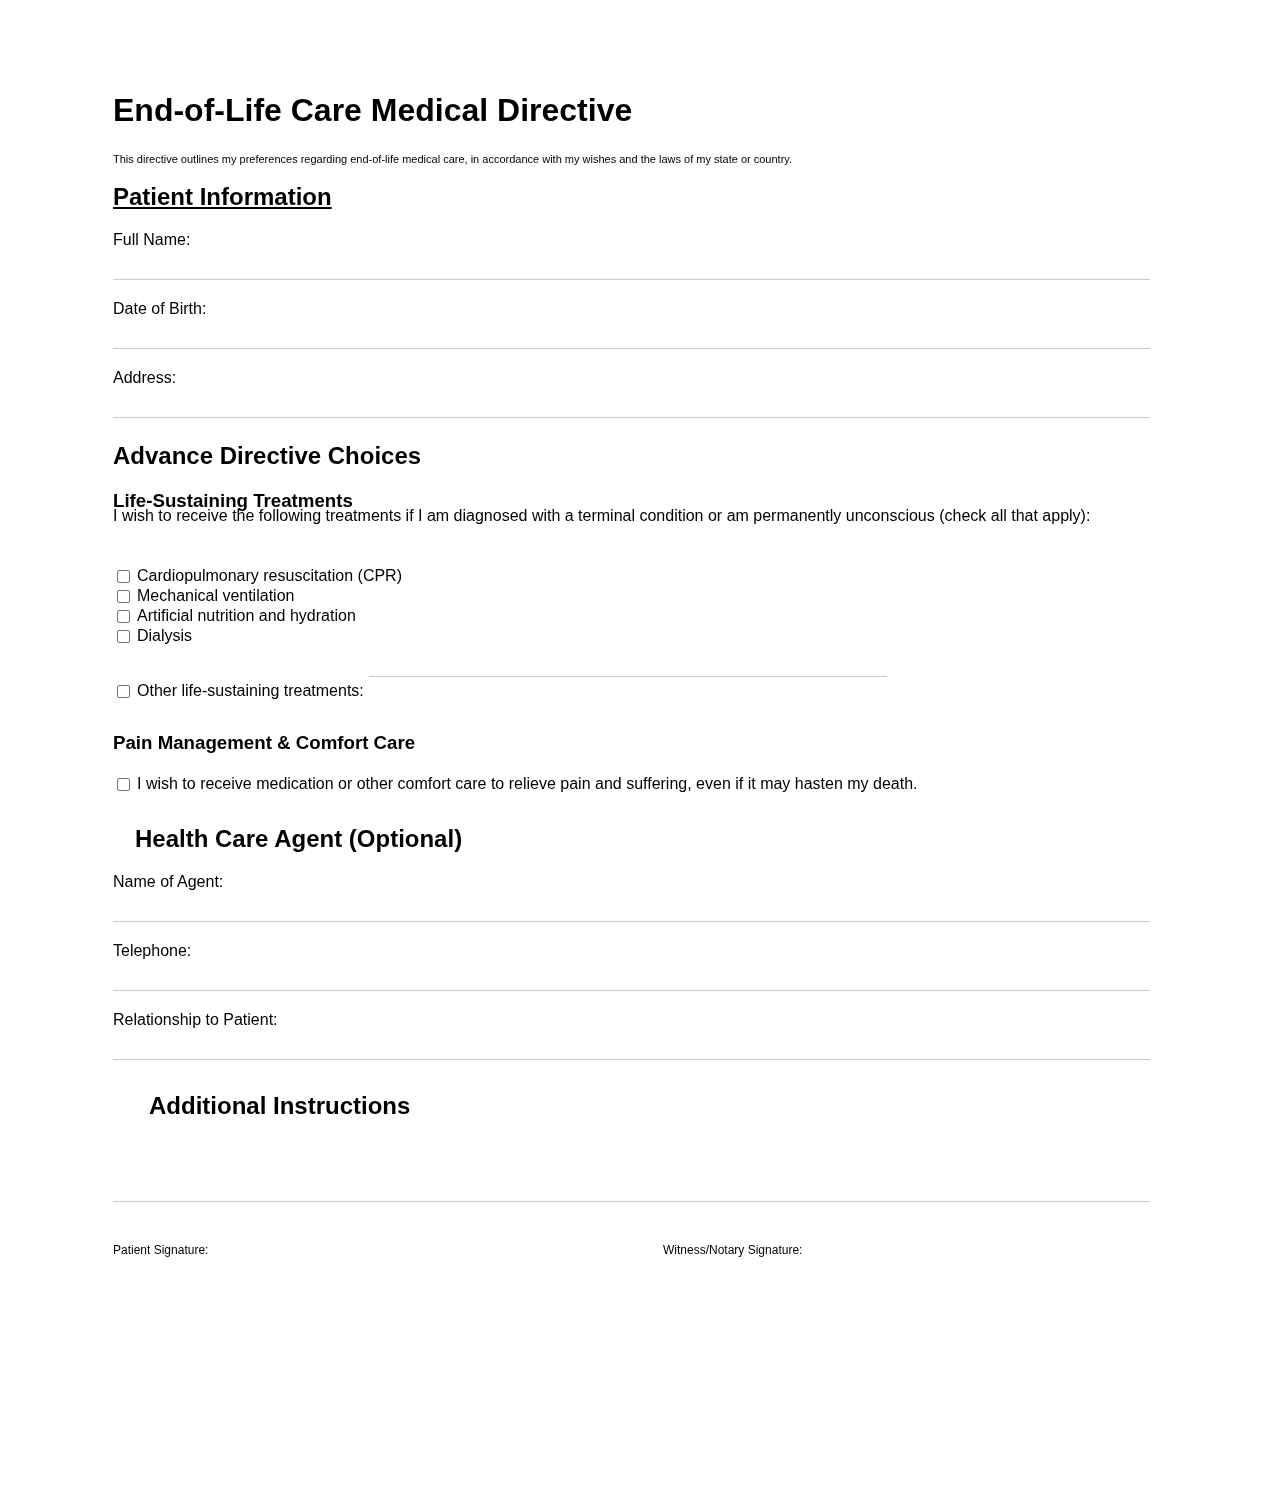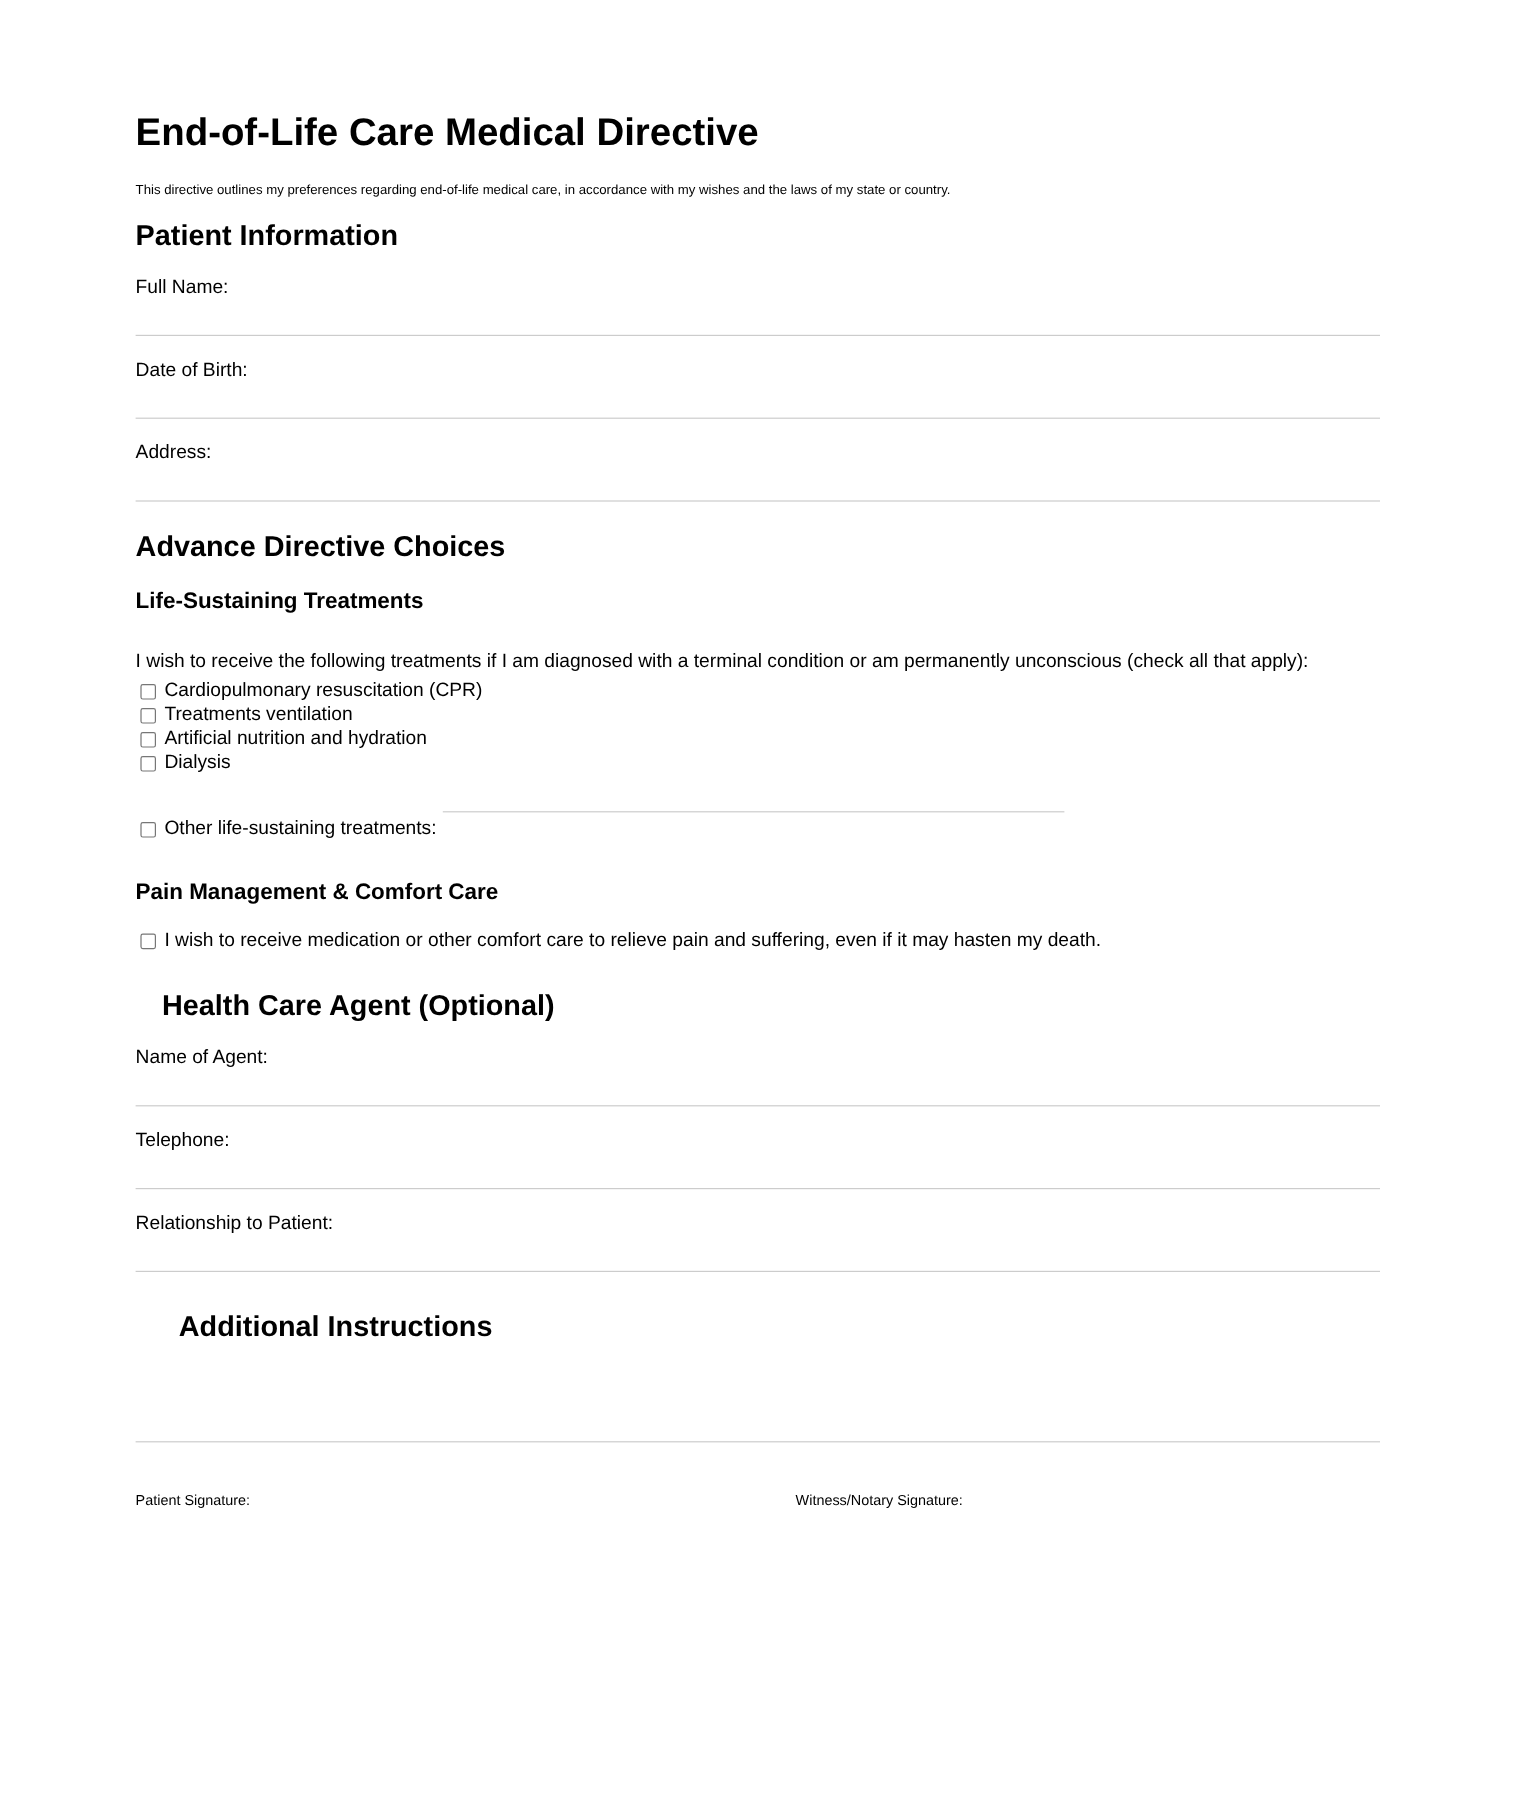--- a/index.html
+++ b/index.html
@@ -140,44 +140,44 @@
     }
   </style>
 </head>
 <body>
 
 <div class="page">
 
   <h1>End-of-Life Care Medical Directive</h1>
   <p class="intro">This directive outlines my preferences regarding end-of-life medical care, in accordance with my wishes and the laws of my state or country.</p>
 
-  <h2 style="top:182px;">Patient Information</h2>
+  <h2 style="top:182px;text-decoration:underline;">Patient Information</h2>
 
   <label class="field-label" style="top:230px;">Full Name:</label>
   <input class="line-input" style="top: 250px;" type="text" value="">
 
   <label class="field-label" style="top:299px;">Date of Birth:</label>
   <input class="line-input" style="top: 319px;" type="text" value="">
 
   <label class="field-label" style="top:368px;">Address:</label>
   <input class="line-input" style="top: 388px;" type="text" value="">
 
   <h2 style="top:441px;">Advance Directive Choices</h2>
 
   <h3 style="top:489px;">Life-Sustaining Treatments</h3>
 
-  <p class="para" style="top:542px;">I wish to receive the following treatments if I am diagnosed with a terminal condition or am permanently unconscious (check all that apply):</p>
+  <p class="para" style="top:506px;">I wish to receive the following treatments if I am diagnosed with a terminal condition or am permanently unconscious (check all that apply):</p>
 
   <label class="cb-row" style="top:566px;">
     <input class="cb" type="checkbox" style="">
     <span>Cardiopulmonary resuscitation (CPR)</span>
   </label>
   <label class="cb-row" style="top:586px;">
     <input class="cb" type="checkbox" style="">
-    <span>Treatments ventilation</span>
+    <span>Mechanical ventilation</span>
   </label>
   <label class="cb-row" style="top:606px;">
     <input class="cb" type="checkbox" style="">
     <span>Artificial nutrition and hydration</span>
   </label>
   <label class="cb-row" style="top:626px;">
     <input class="cb" type="checkbox" style="">
     <span>Dialysis</span>
   </label>
 

